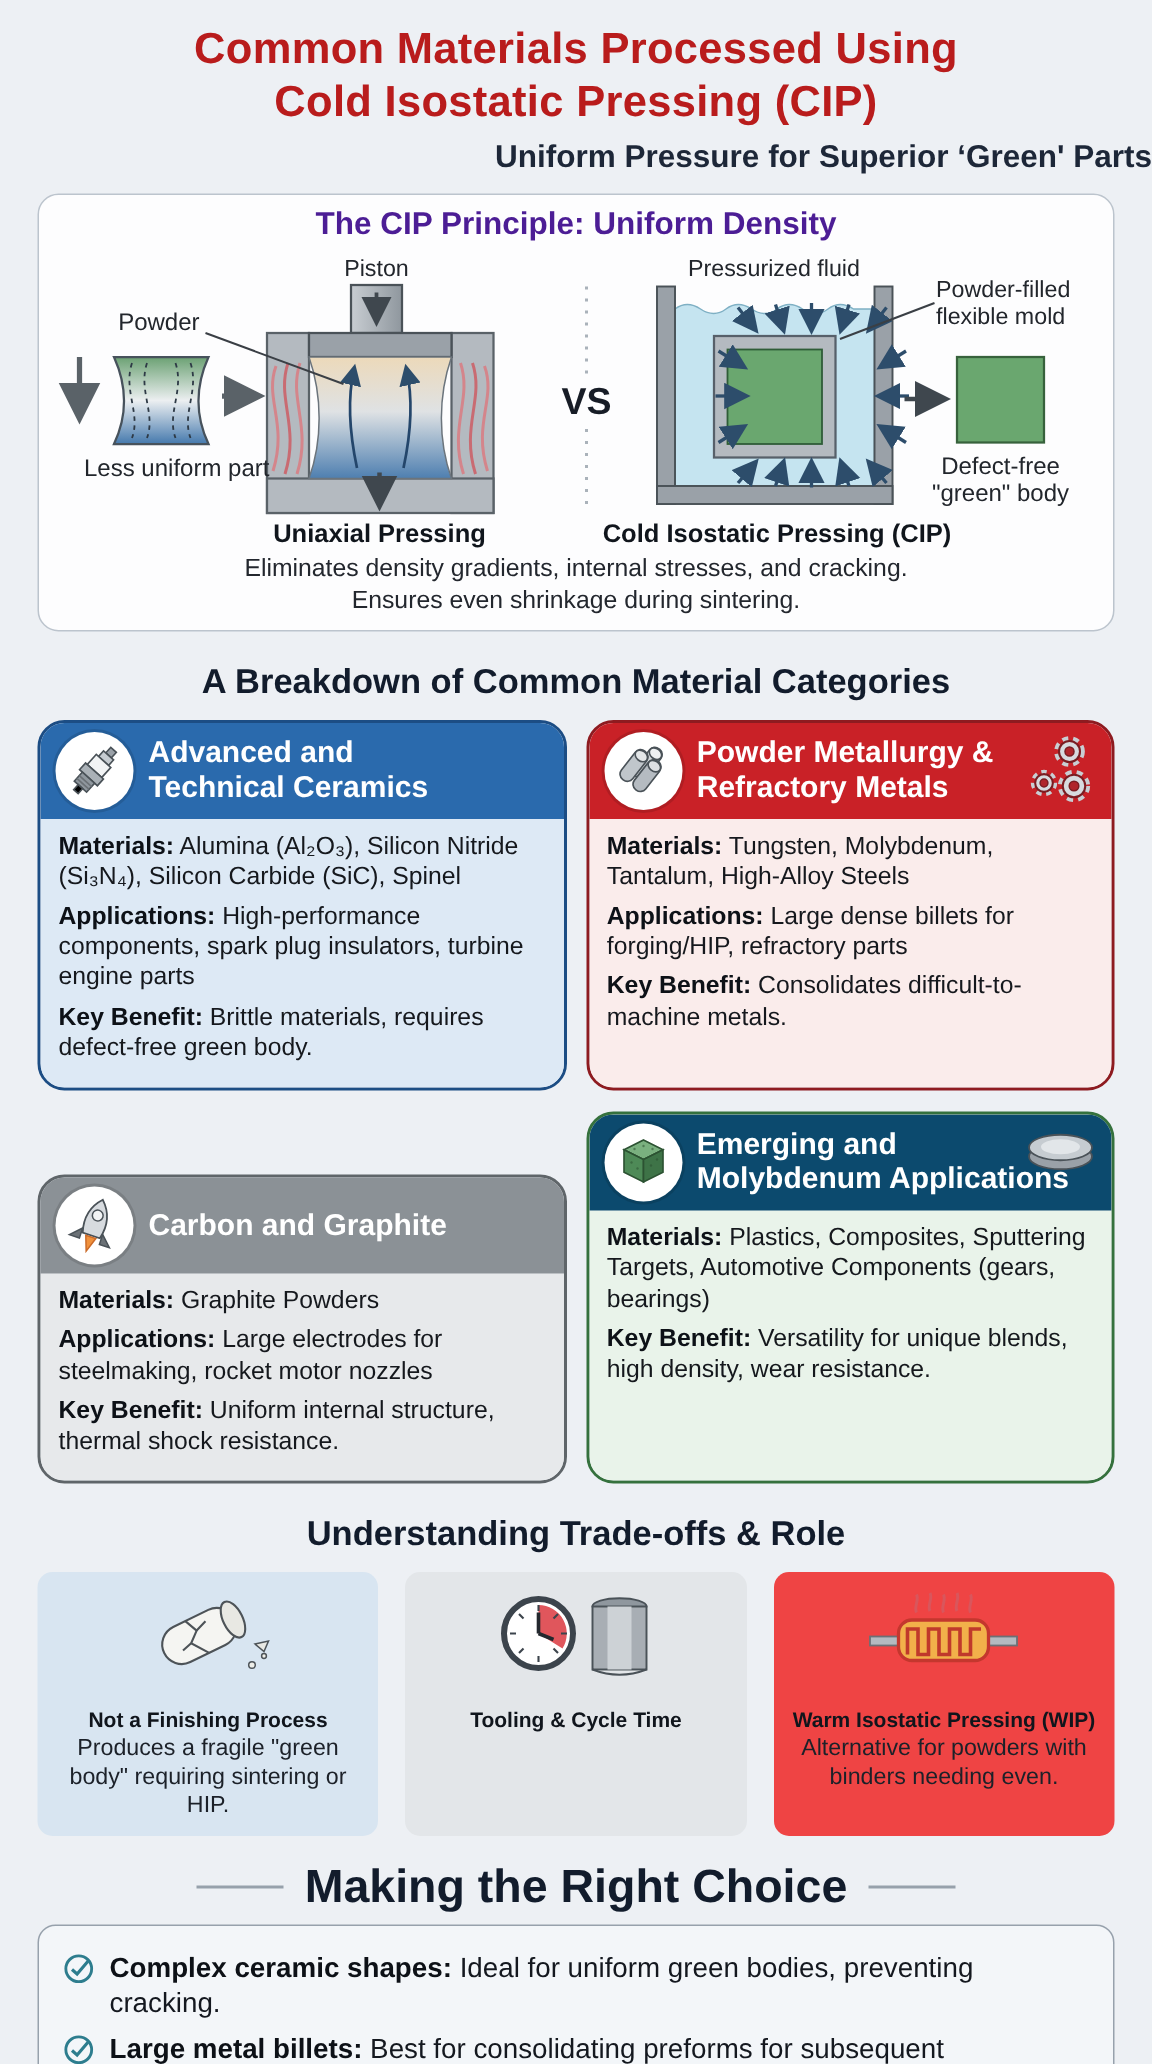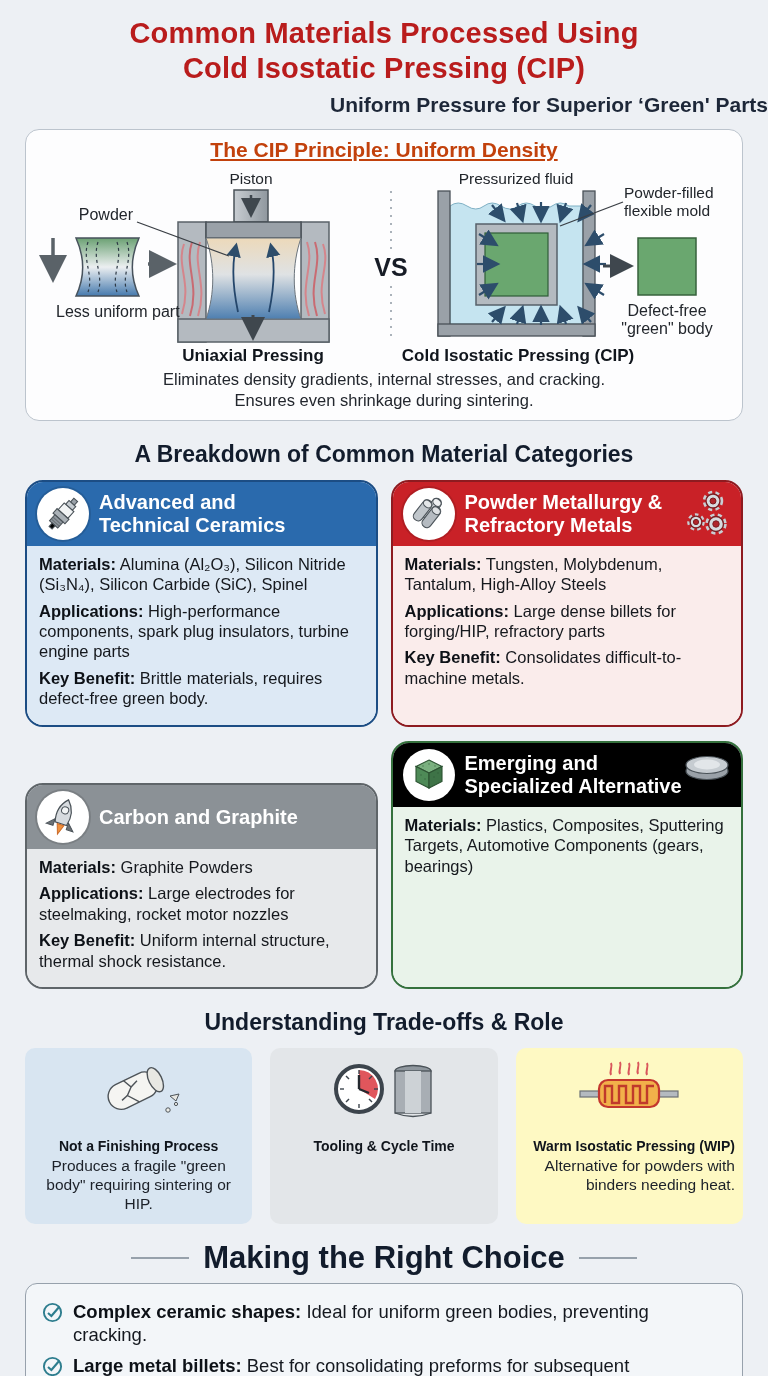--- a/index.html
+++ b/index.html
@@ -16,48 +16,48 @@
   .hdr { text-align:center; padding-top:16px; }
   .hdr h1 { font-size:29px; line-height:1.22; font-weight:800; color:#b91c1c; letter-spacing:.2px; }
   .hdr .sub { font-size:21px; font-weight:600; color:#1d2738; margin-top:6px;text-align:right; }
 
   
   .panel {
     margin:12px 25px 0; background:#fdfdfe;
     border:1.5px solid #bcc4cd; border-radius:14px;
     padding:8px 0 8px;
   }
-  .panel h2 { text-align:center; font-size:21px; font-weight:800; color:#c2410c; margin-bottom:2px;text-decoration:underline; }
+  .panel h2 { text-align:center; font-size:21px; font-weight:800; color:#4c1d95; margin-bottom:2px; }
   .pr-svg { display:block; width:718px; height:205px; }
   .note { text-align:center; font-size:16.5px; color:#23272e; line-height:1.3; }
 
   
   .sec-h { text-align:center; font-size:23px; font-weight:800; color:#121c2c; margin:20px 0 12px; }
 
   
   .grid { margin:0 25px; display:grid; grid-template-columns:1fr 1fr; gap:14px 13px; }
   .card { border-radius:18px; overflow:hidden; border:2px solid; display:flex; flex-direction:column; }
   .card-h { display:flex; align-items:center; gap:10px; padding:6px 10px; min-height:64px; position:relative; }
   .card-h .ttl { color:#fff; font-weight:800; font-size:20px; line-height:1.12; }
   .circ { width:52px; height:52px; min-width:52px; background:#fff; border-radius:50%;
           display:flex; align-items:center; justify-content:center; box-shadow:0 0 0 2px rgba(0,0,0,.12); }
   .h-extra { position:absolute; right:8px; top:6px; }
   .card-b { padding:8px 12px 10px; font-size:16.5px; line-height:1.24; color:#15181d; flex:1; }
   .card-b p { margin-bottom:6px; }
   .card-b b { font-weight:800; color:#0d1117; }
   .c-blue  { border-color:#1c4d84; } .c-blue  .card-h{background:#2a6aad;} .c-blue  .card-b{background:#dde9f5;}
   .c-red   { border-color:#8e1b20; } .c-red   .card-h{background:#c92127;} .c-red   .card-b{background:#faeceb;}
   .c-gray  { border-color:#5f6569;margin-top:42px; } .c-gray  .card-h{background:#8b9196;} .c-gray  .card-b{background:#e7e9eb;}
-  .c-green { border-color:#35713d; } .c-green .card-h{background:#000000;} .c-green .card-b{background:#e9f3ea;}
+  .c-green { border-color:#35713d; } .c-green .card-h{background:#0c4a6e;} .c-green .card-b{background:#e9f3ea;}
   .row1 { min-height:210px; } .row2 { min-height:196px; }
 
   
   .trio { margin:0 25px; display:grid; grid-template-columns:1fr 1fr 1fr; gap:18px; }
   .tcard { border-radius:10px; padding:8px 8px 10px; text-align:center; min-height:164px; }
-  .t-blue  { background:#d8e5f1; } .t-gray { background:#e3e6e9; } .t-peach { background:#fef9c3;text-align:right; }
+  .t-blue  { background:#d8e5f1; } .t-gray { background:#e3e6e9; } .t-peach { background:#ef4444; }
   .tcard .ic { height:66px; display:flex; align-items:center; justify-content:center; }
   .tcard h3 { font-size:14px; font-weight:800; color:#10151c; line-height:1.15; margin:16px 0 3px; }
   .tcard p  { font-size:15.5px; line-height:1.22; color:#1c2129; }
 
   
   .choice { margin:16px 25px 0; }
   .ch-head { display:flex; align-items:center; justify-content:center; gap:14px; }
   .ch-head .ln { width:58px; height:2px; background:#97a1ab; }
   .ch-head h2 { font-size:31px; font-weight:800; color:#121c2c; }
   .ch-box { margin-top:7px; background:#f3f6f9; border:1.5px solid #97a1ac; border-radius:12px; padding:8px 16px 10px; }
@@ -318,32 +318,33 @@
               <circle cx="26" cy="11" r=".8"></circle>
             <circle cx="12" cy="20" r=".8"></circle>
               <circle cx="16" cy="24" r=".8"></circle>
               <circle cx="25" cy="22" r=".8"></circle>
               <circle cx="29" cy="18" r=".8"></circle>
           </g>
         </svg>
       </div>
       <div class="ttl">
         <span>Emerging and</span><br>
-        <span>Specialized Alternative</span>
+        <span>Molybdenum Applications</span>
       </div>
       <div class="h-extra">
         <svg width="52" height="36" viewBox="0 0 52 36">
           <ellipse cx="26" cy="22" rx="21" ry="8.5" fill="#9aa1a8" stroke="#4a5258" stroke-width="1.2"></ellipse>
           <ellipse cx="26" cy="16" rx="21" ry="8.5" fill="#c6ccd1" stroke="#4a5258" stroke-width="1.2"></ellipse>
           <ellipse cx="26" cy="15.5" rx="13" ry="5" fill="#e2e6e9"></ellipse>
         </svg>
       </div>
     </div>
     <div class="card-b">
       <p><b>Materials:</b><span> Plastics, Composites, Sputtering Targets, Automotive Components (gears, bearings)</span></p>
+      <p><b>Key Benefit:</b><span> Versatility for unique blends, high density, wear resistance.</span></p>
     </div>
   </div>
 </div>
 
 <div class="sec-h">Understanding Trade-offs &amp; Role</div>
 
 <div class="trio">
 
   <div class="tcard t-blue">
     <div class="ic">
@@ -398,21 +399,21 @@
           <path d="M55,17 C53,13 57,9 55,5"></path>
             <path d="M64,16 C62,12 66,8 64,4"></path>
           <path d="M73,17 C71,13 75,9 73,5"></path>
         </g>
         <rect x="6" y="33" width="98" height="6" fill="#b4bac0" stroke="#6b7176" stroke-width="1.2"></rect>
         <rect x="25" y="22" width="60" height="27" rx="9" fill="#f2b04a" stroke="#c4372e" stroke-width="2.2"></rect>
         <path d="M31,45 L31,28 L38,28 L38,45 L45,45 L45,28 L52,28 L52,45 L59,45 L59,28 L66,28 L66,45 L73,45 L73,28 L80,28" fill="none" stroke="#c0392b" stroke-width="2.4"></path>
       </svg>
     </div>
     <h3>Warm Isostatic Pressing (WIP)</h3>
-    <p>Alternative for powders with binders needing heat.</p>
+    <p>Alternative for powders with binders needing even.</p>
   </div>
 </div>
 
 <div class="choice">
   <div class="ch-head">
     <div class="ln"></div>
     <h2>Making the Right Choice</h2>
     <div class="ln"></div>
   </div>
   <div class="ch-box">

